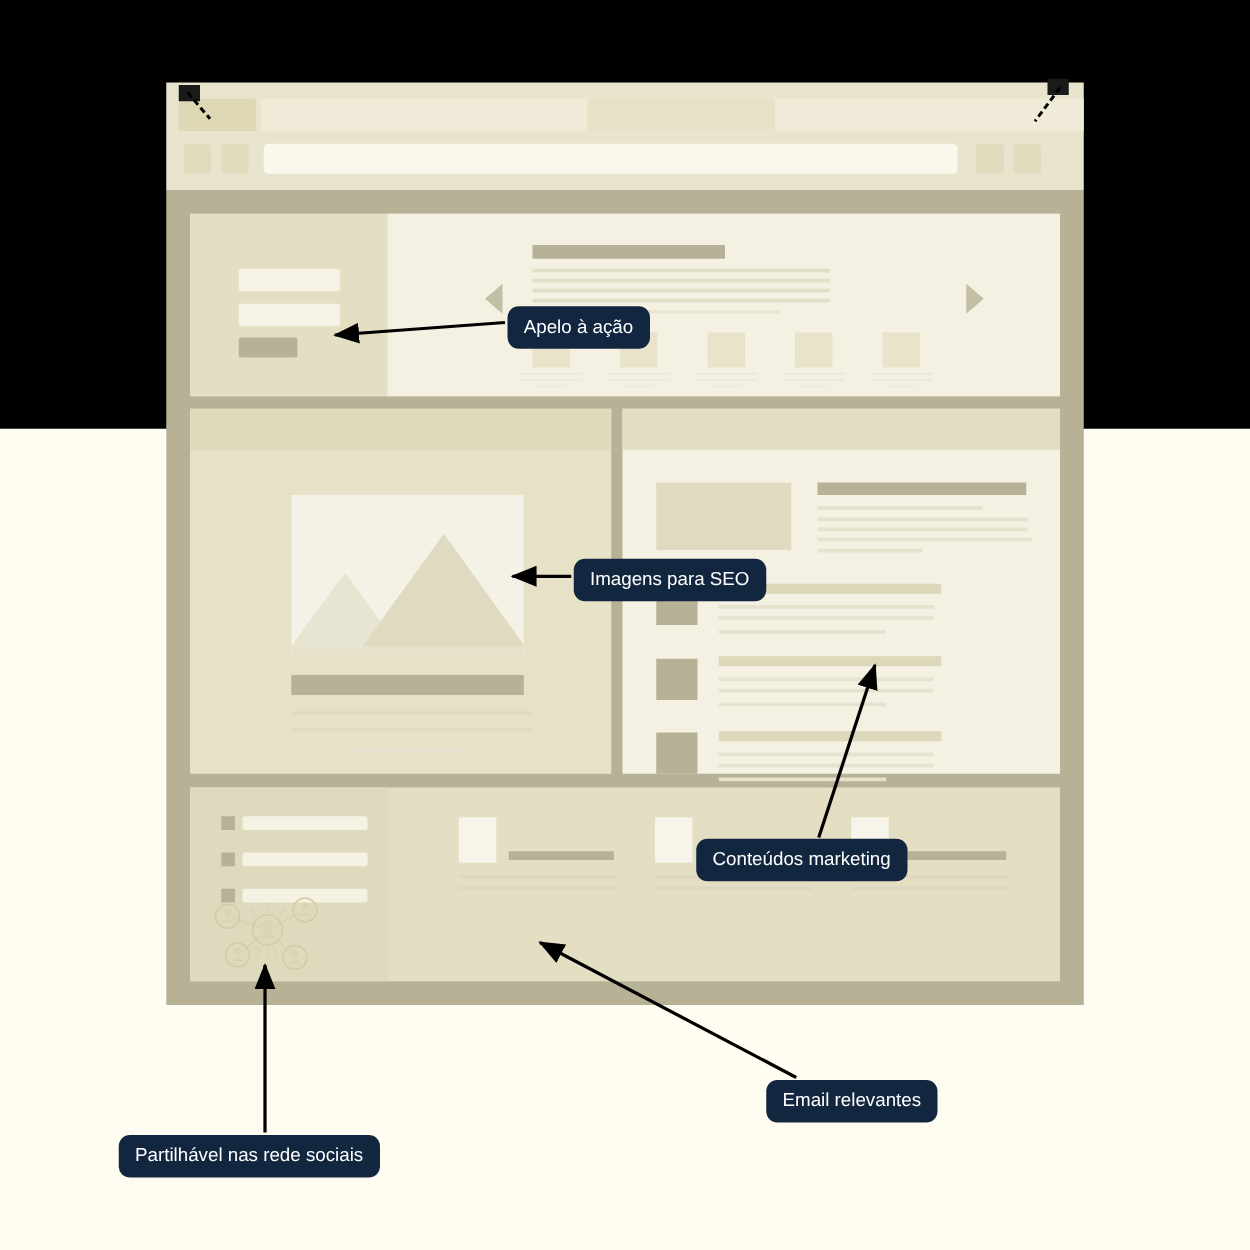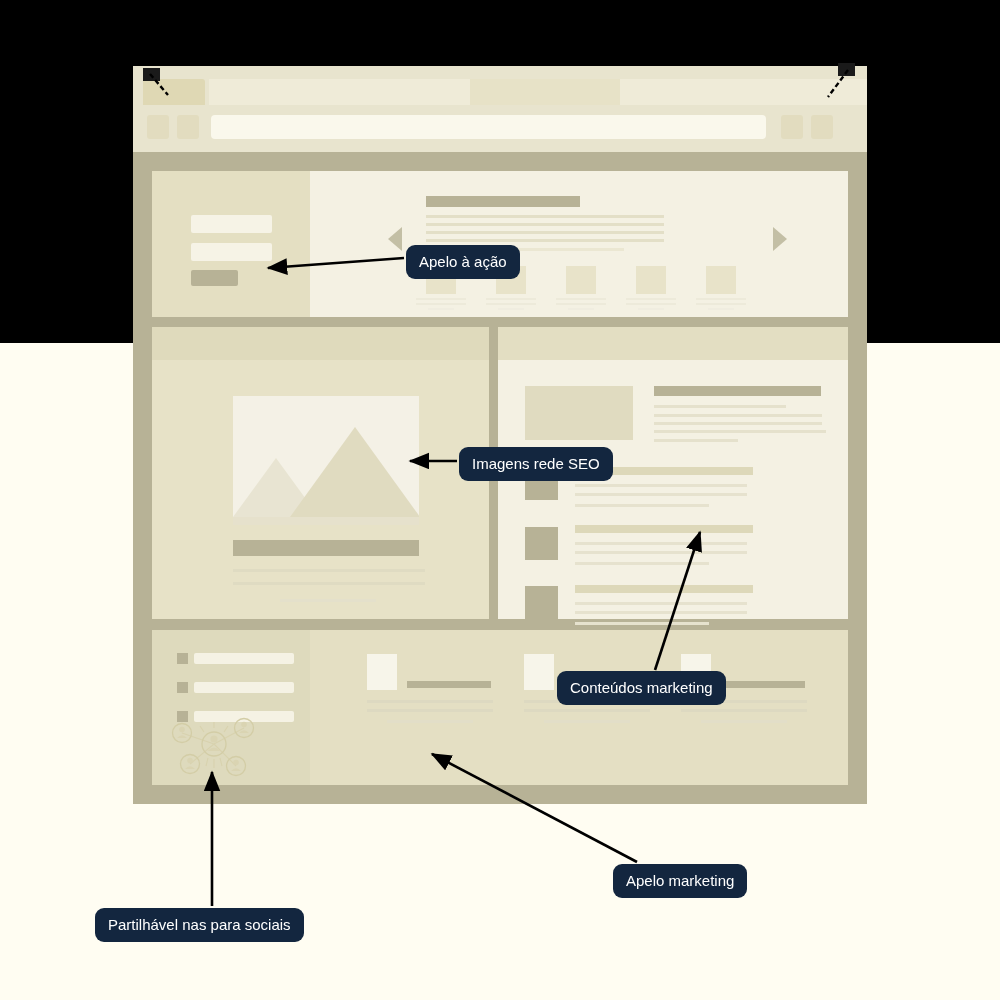--- a/index.html
+++ b/index.html
@@ -585,16 +585,16 @@
   <line x1="457" y1="461" x2="410" y2="461" stroke="#000000" stroke-width="2.6" marker-end="url(#ah)"></line>
 
   <line x1="655" y1="670" x2="700" y2="532" stroke="#000000" stroke-width="2.6" marker-end="url(#ah)"></line>
 
   <line x1="637" y1="862" x2="432" y2="754" stroke="#000000" stroke-width="2.6" marker-end="url(#ah)"></line>
 
   <line x1="212" y1="906" x2="212" y2="772" stroke="#000000" stroke-width="2.6" marker-end="url(#ah)"></line>
 </svg>
 
 <div class="label" id="lbl-cta">Apelo à ação</div>
-<div class="label" id="lbl-seo">Imagens rede SEO</div>
+<div class="label" id="lbl-seo">Imagens para SEO</div>
 <div class="label" id="lbl-content">Conteúdos marketing</div>
-<div class="label" id="lbl-email">Apelo marketing</div>
-<div class="label" id="lbl-social">Partilhável nas para sociais</div>
+<div class="label" id="lbl-email">Email relevantes</div>
+<div class="label" id="lbl-social">Partilhável nas rede sociais</div>
 
 </body></html>

